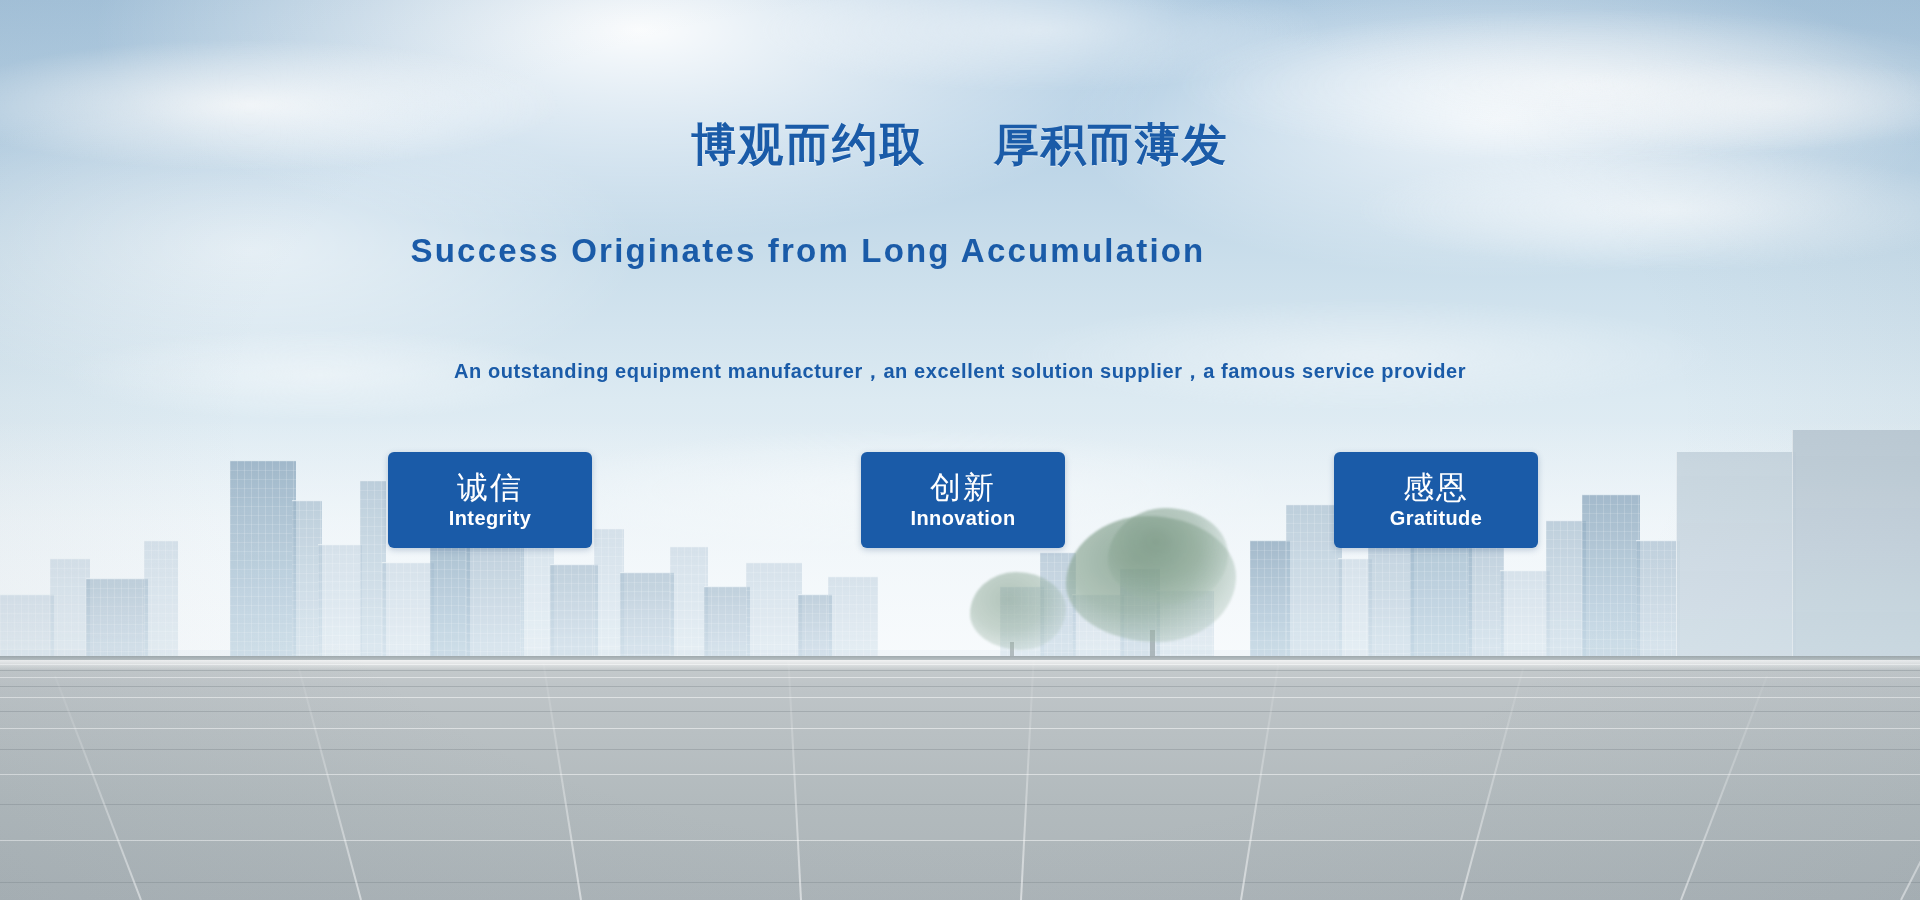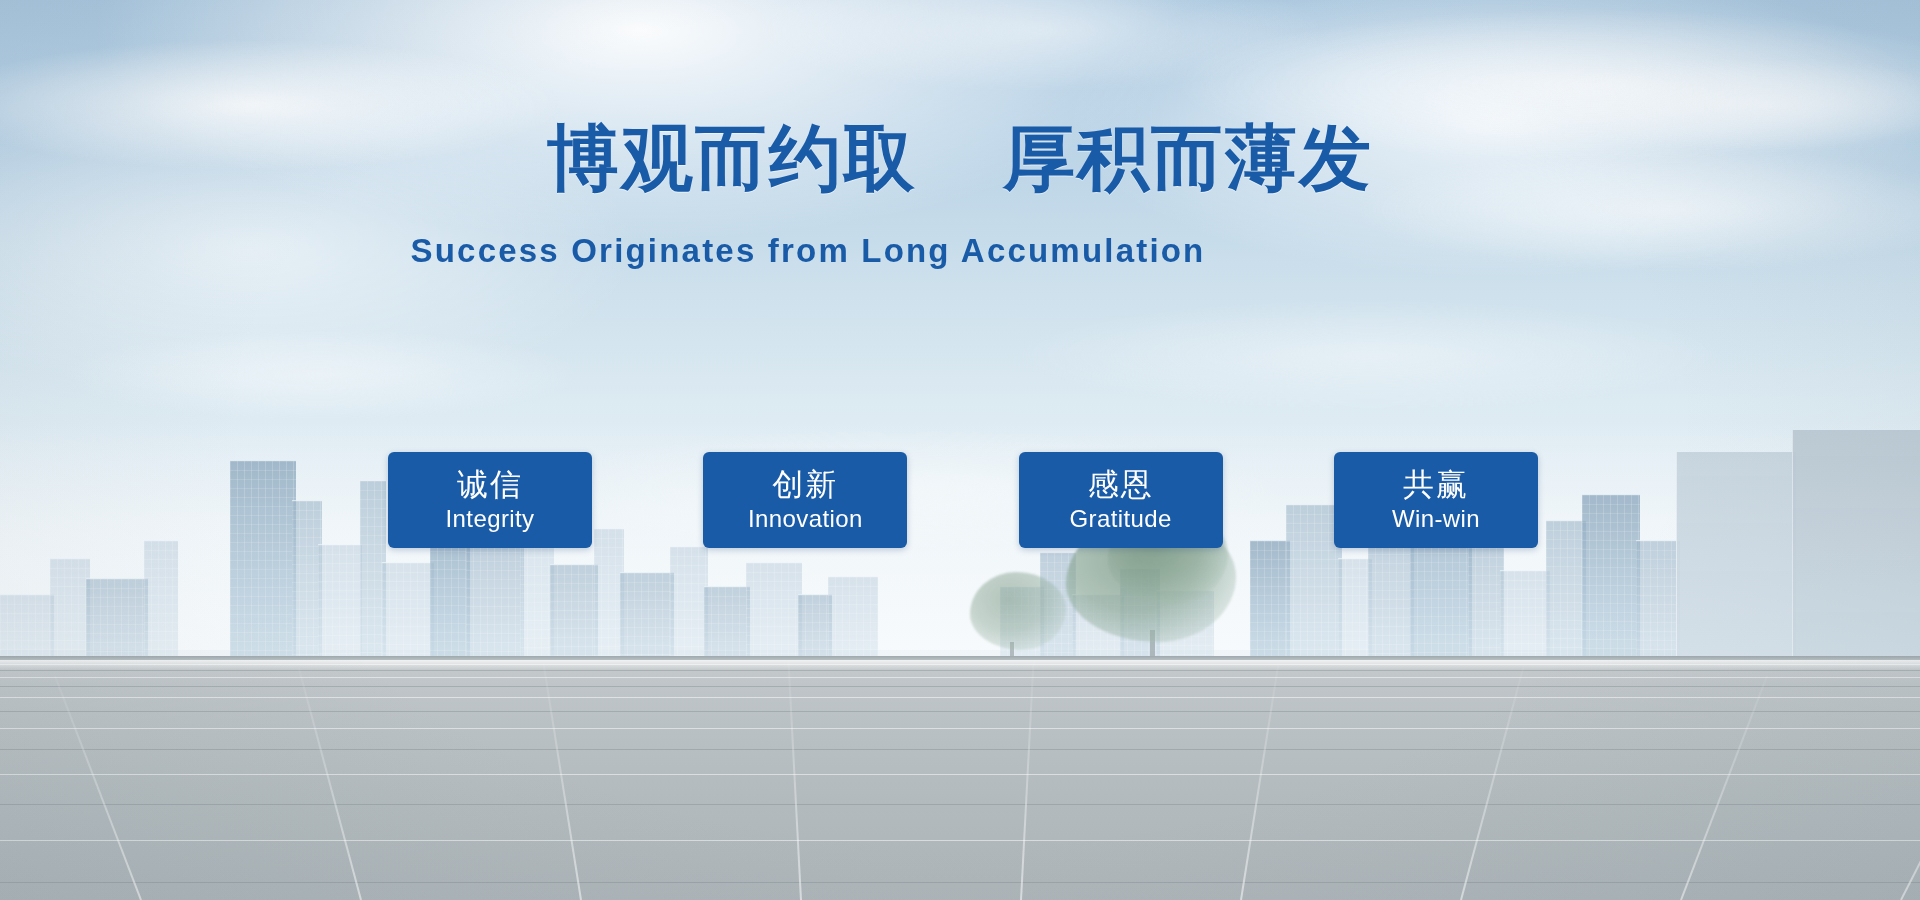--- a/index.html
+++ b/index.html
@@ -100,21 +100,21 @@
     background:radial-gradient(ellipse 1300px 760px at 960px 420px, rgba(0,0,0,0) 55%, rgba(90,110,125,0.10) 100%);
   }
 
   
   .content { position:absolute; left:0; top:0; width:1920px; height:900px; }
 
   .headline {
     position:absolute; left:0; top:122px; width:1920px;
     text-align:center; color:#1A5BA8;
     font-family:"DejaVu Sans", sans-serif;
-    font-size:72px; font-weight:bold; letter-spacing:2px;
+    font-size:45px; font-weight:bold; letter-spacing:2px;
     line-height:1;
     text-shadow:0 1px 0 rgba(255,255,255,0.5);
   }
   .headline .gap { display:inline-block; width:32px; }
 
   .headline-en {
     position:absolute; left:0; top:232px; width:1616px;
     text-align:center; color:#1A5BA8;
     font-family:"Liberation Sans", sans-serif;
     font-size:33px; font-weight:bold; letter-spacing:2.2px;
@@ -146,21 +146,21 @@
     display:flex; flex-direction:column; align-items:center; justify-content:center;
     box-shadow:0 2px 6px rgba(30,70,120,0.25);
     cursor:pointer;
   }
   .value-zh {
     color:#ffffff; font-family:"DejaVu Sans", sans-serif;
     font-size:31px; font-weight:normal; line-height:1.12; letter-spacing:2px;
   }
   .value-en {
     color:#ffffff; font-family:"Liberation Sans", sans-serif;
-    font-size:24px; font-weight:normal; letter-spacing:0.4px; margin-top:3px;
+    font-size:20px; font-weight:bold; letter-spacing:0.4px; margin-top:3px;
   }
 </style>
 </head>
 <body>
 
 <div id="banner">
 
   <div class="sky"></div>
   <div class="cloud c1"></div>
   <div class="cloud c2"></div>
@@ -251,38 +251,35 @@
 
     <div class="headline">
       <span>博观而约取</span>
       <span class="gap"></span>
       <span>厚积而薄发</span>
     </div>
 
     <div class="headline-en">Success Originates from Long Accumulation</div>
 
 
+    <div class="subline-en">An outstanding equipment manufacturer，an excellent  solution supplier，a famous  service provider</div>
 
     <div class="values">
 
       <div class="value-box">
         <div class="value-zh">诚信</div>
         <div class="value-en">Integrity</div>
       </div>
 
       <div class="value-box">
         <div class="value-zh">创新</div>
         <div class="value-en">Innovation</div>
       </div>
 
       <div class="value-box">
         <div class="value-zh">感恩</div>
         <div class="value-en">Gratitude</div>
       </div>
 
-      <div class="value-box">
-        <div class="value-zh">共赢</div>
-        <div class="value-en">Win-win</div>
-      </div>
 
     </div>
   </div>
 </div>
 
 </body></html>

